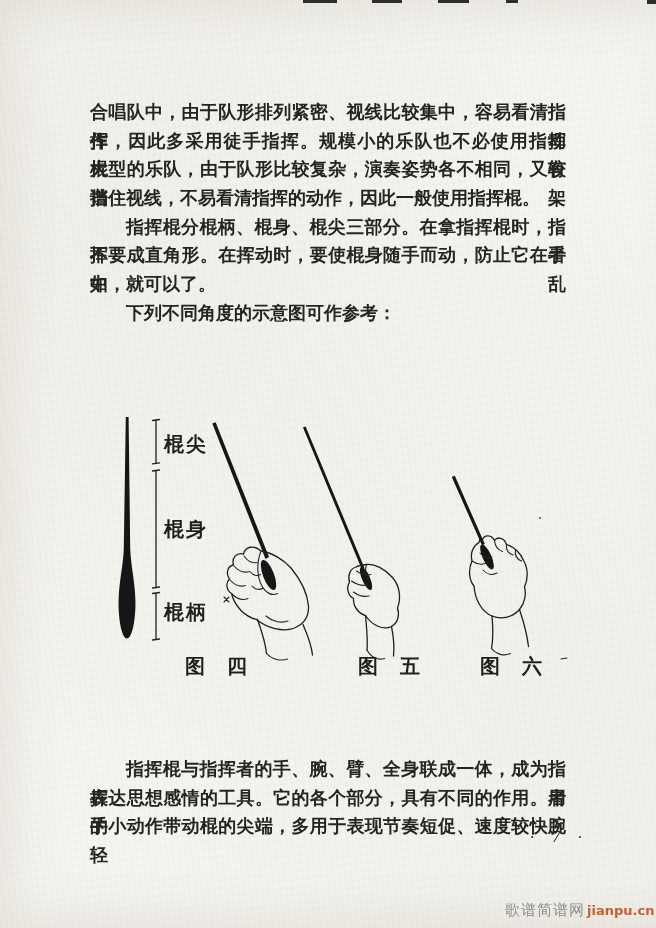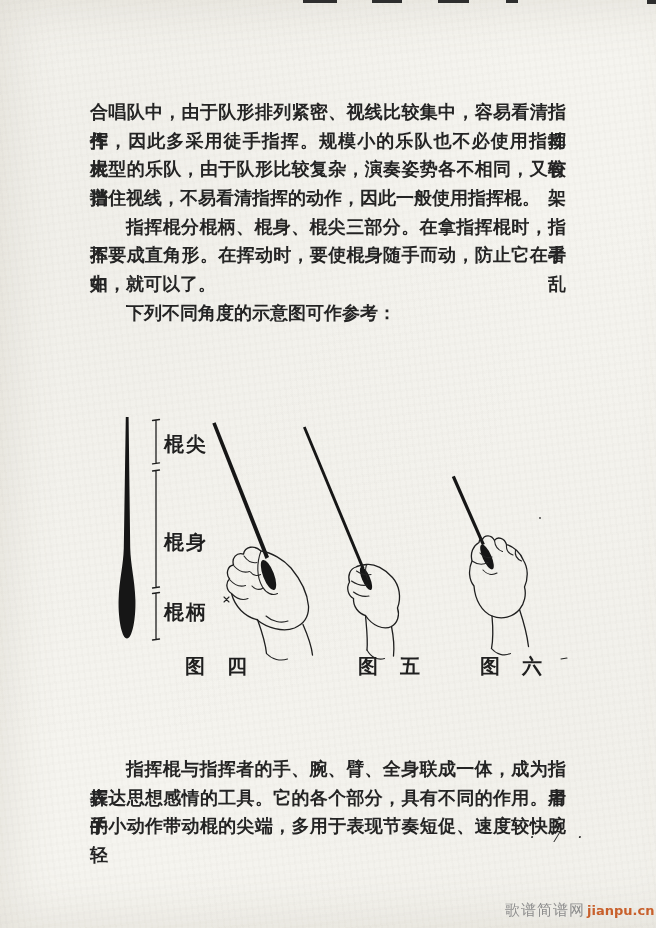--- a/index.html
+++ b/index.html
@@ -153,21 +153,21 @@
       <path class="ink" d="M492,616 C493,627 493.5,638 491.5,648.5"></path>
       <path class="ink" d="M519.5,609.5 C523.5,621.5 527,634 528.5,646.5"></path>
       <path class="ink-thin" d="M491.5,648.5 C496.5,654.5 504,656.5 510.5,653.5"></path>
     </g>
 
     <circle cx="540" cy="518" r="0.9" fill="#3a3a3a"></circle>
     <path class="ink-thin" d="M561,659 L567,658"></path>
   </svg>
 
   <div class="figlabel" style="left:164px;top:434px;">棍尖</div>
-  <div class="figlabel" style="left:164px;top:532px;">棍身</div>
+  <div class="figlabel" style="left:164px;top:519px;">棍身</div>
   <div class="figlabel" style="left:164px;top:602px;">棍柄</div>
 
   <div class="figcaption" style="left:185px;">图　四</div>
   <div class="figcaption" style="left:358px;">图　五</div>
   <div class="figcaption" style="left:480px;">图　六</div>
 
   <div class="textblock" style="top:711px;margin-top:44px;">
     <div class="tl jf in">指挥棍与指挥者的手、腕、臂、全身联成一体，成为指挥者</div>
     <div class="tl jf">表达思想感情的工具。它的各个部分，具有不同的作用。用手腕</div>
     <div class="tl jf">的小动作带动棍的尖端，多用于表现节奏短促、速度较快、轻</div>

